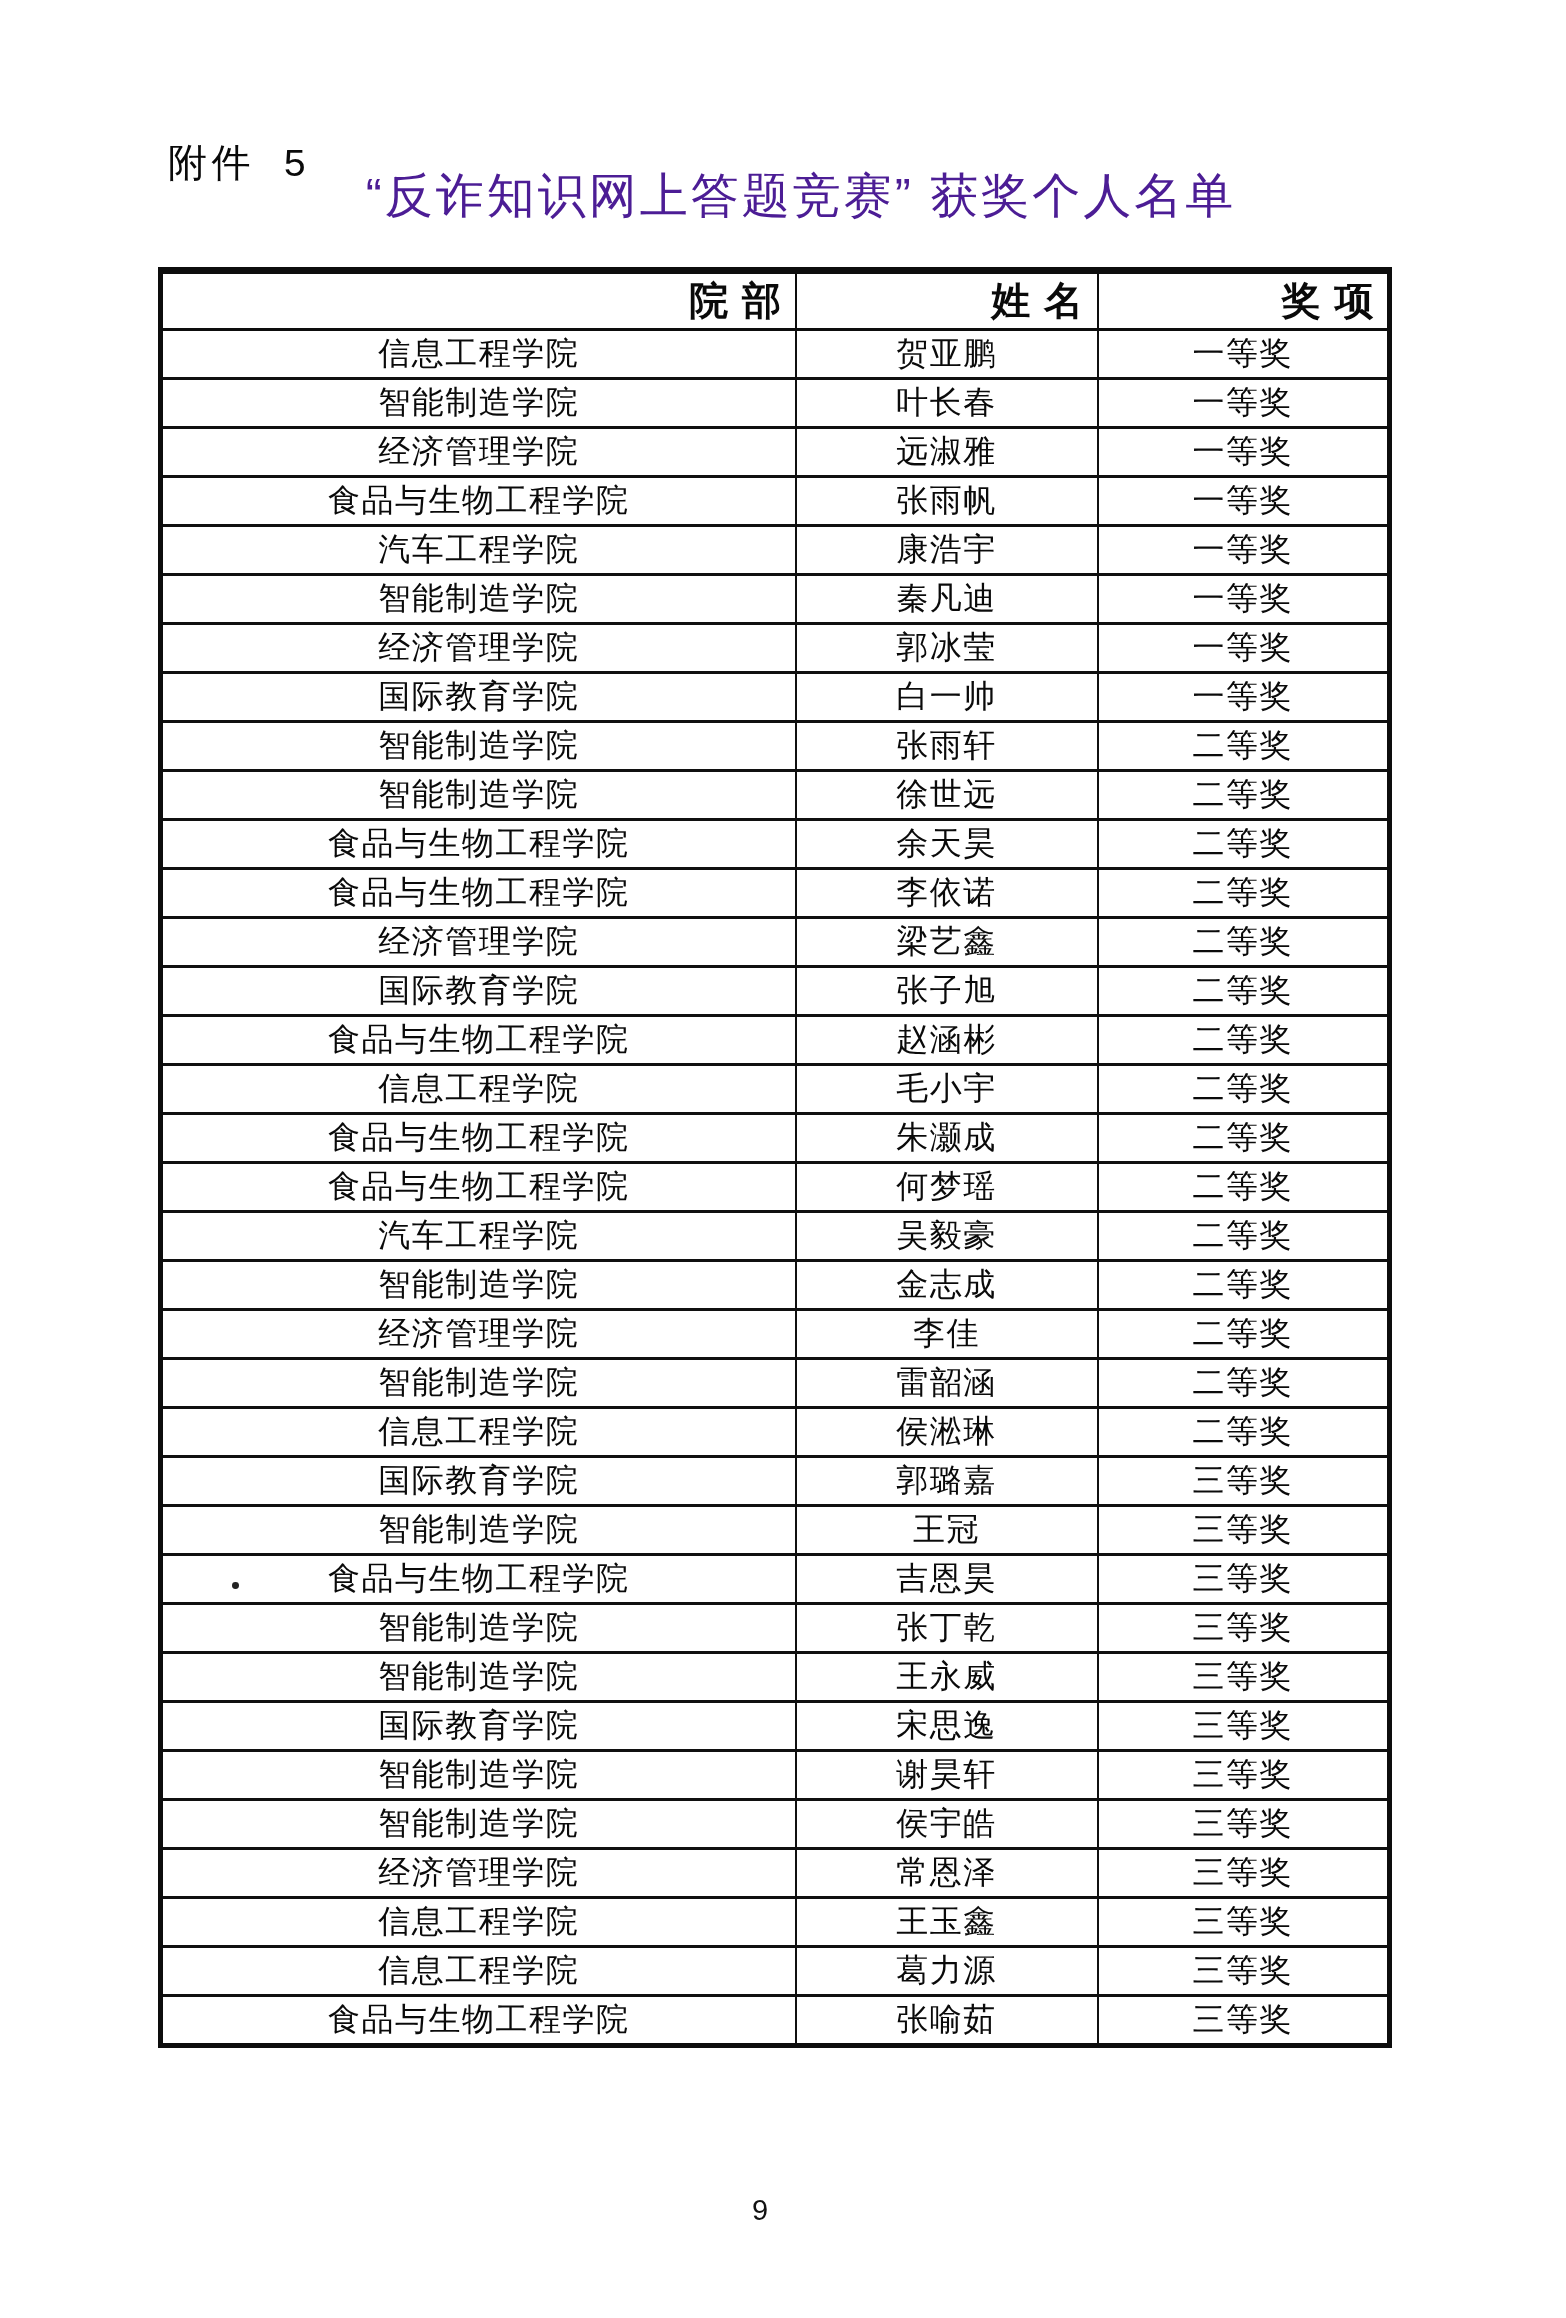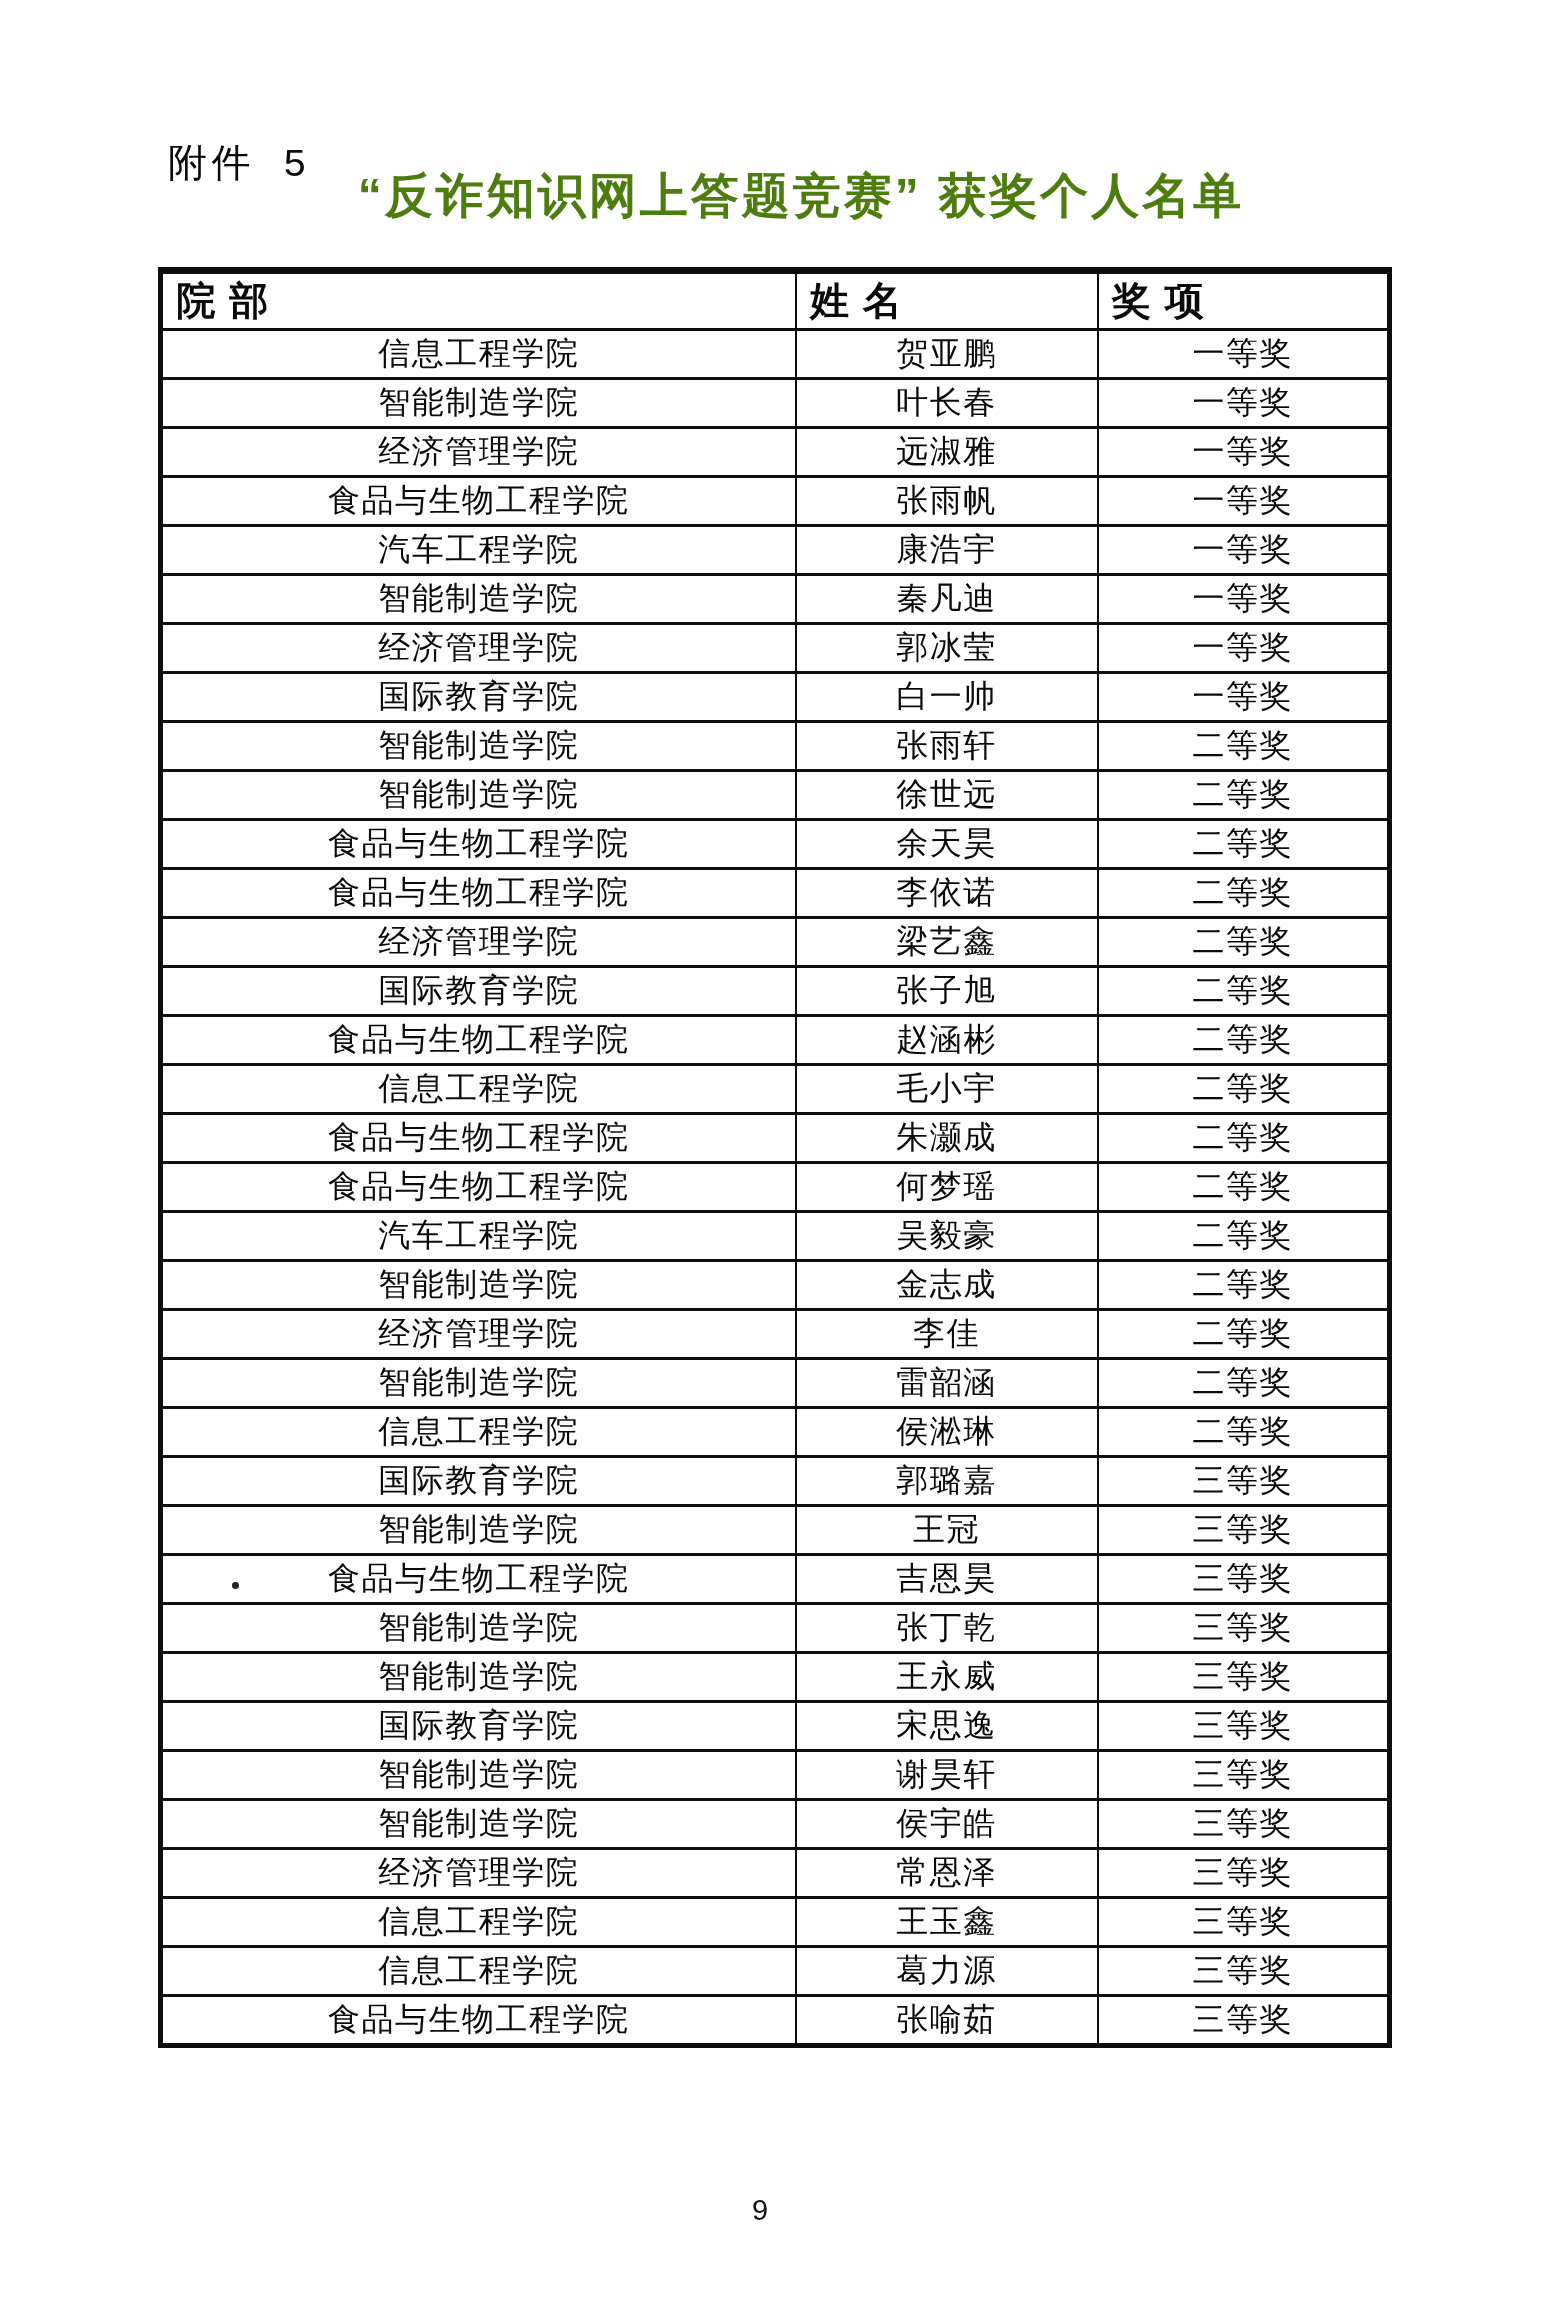--- a/index.html
+++ b/index.html
@@ -25,44 +25,44 @@
     margin-top: 44px;
   }
   .doc-title {
     position: absolute;
     left: 35px;
     top: 164px;
     width: 1532px;
     margin: 0;
     text-align: center;
     font-size: 48px;
-    font-weight: bold;
+    font-weight: normal;
     letter-spacing: 3px;
     font-family: "Liberation Sans", sans-serif;
-    color: #4d7c0f;
+    color: #4c1d95;
   }
   table.award-table {
     position: absolute;
     left: 158px;
     top: 267px;
     width: 1229px;
     border-collapse: collapse;
     table-layout: fixed;
     border: 5.3px solid #0d0d0d;
     border-top-width: 7.6px;
     background: #ffffff;
   }
   table.award-table th {
     height: 36px;
     font-size: 39px;
     font-weight: bold;
     letter-spacing: 13.6px;
     text-indent: 13.6px; 
     font-family: "Liberation Sans", sans-serif;
-    text-align: left;
+    text-align: right;
     vertical-align: middle;
     border: 3px solid #0d0d0d;
     border-left-width: 2.3px;
     border-right-width: 2.3px;
     border-bottom-width: 3.8px;
     padding: 0;
   }
   table.award-table td {
     height: 46px;
     font-size: 32px;

